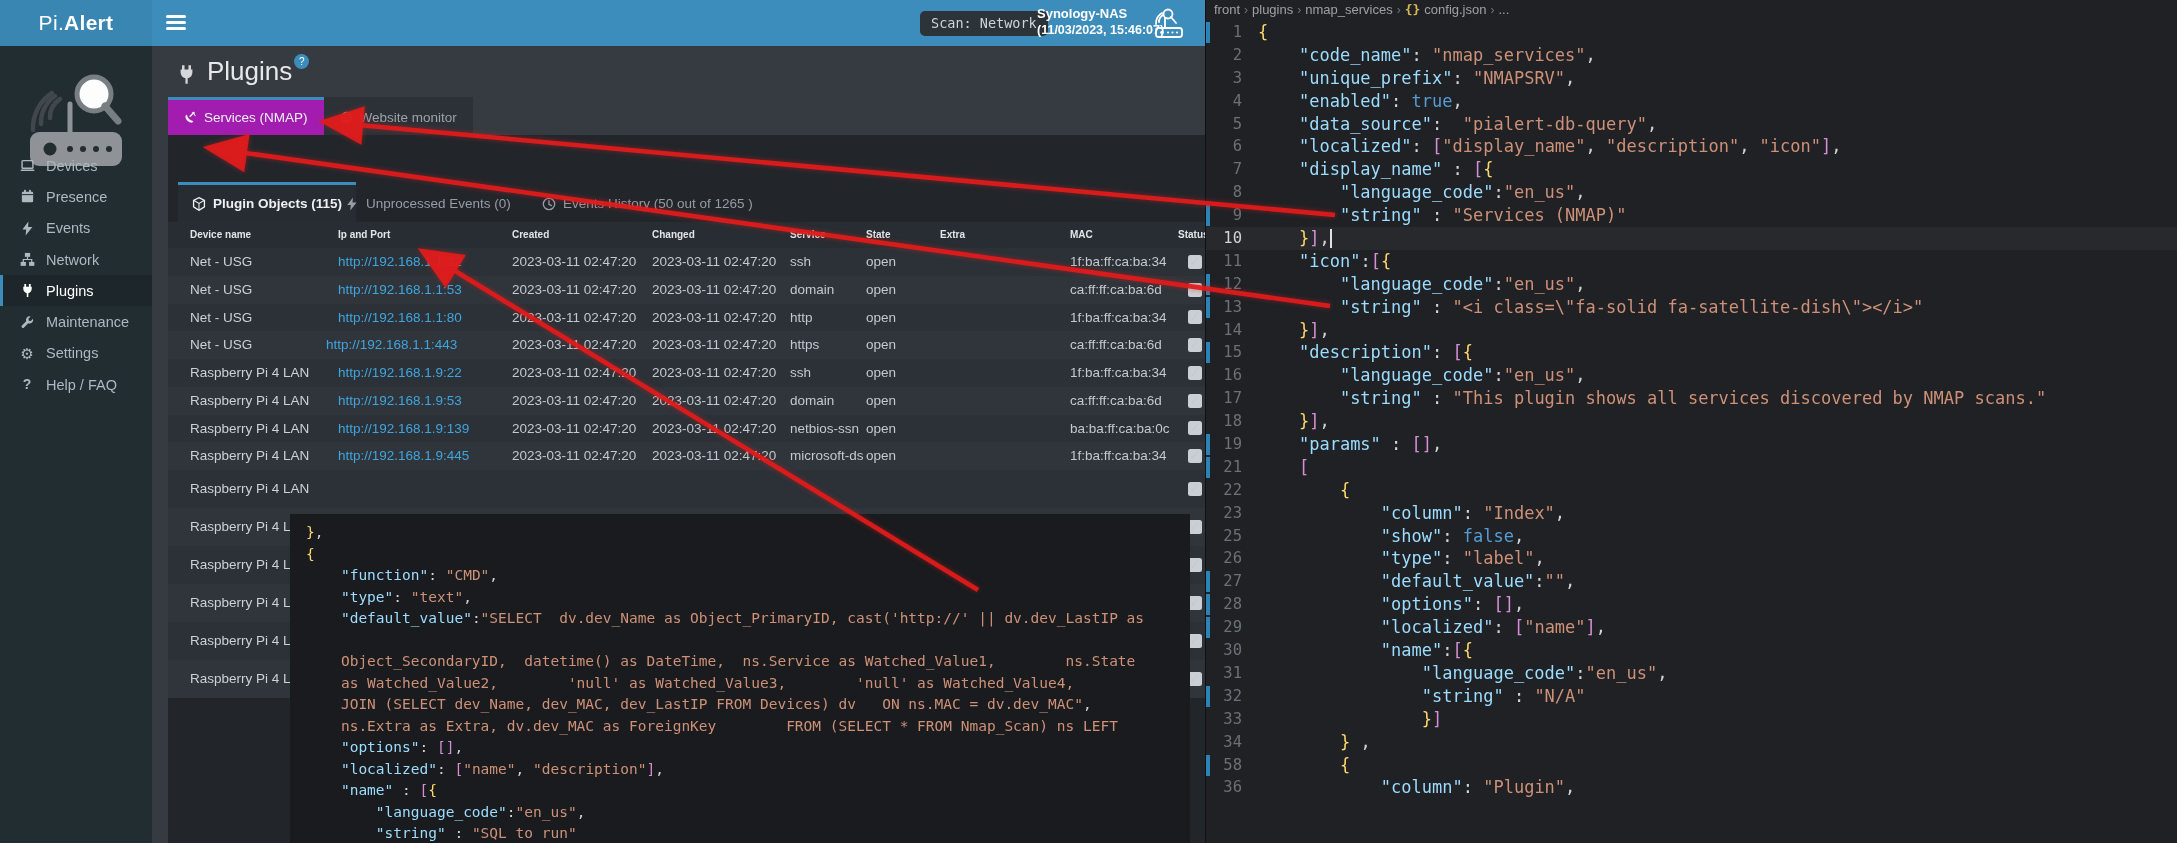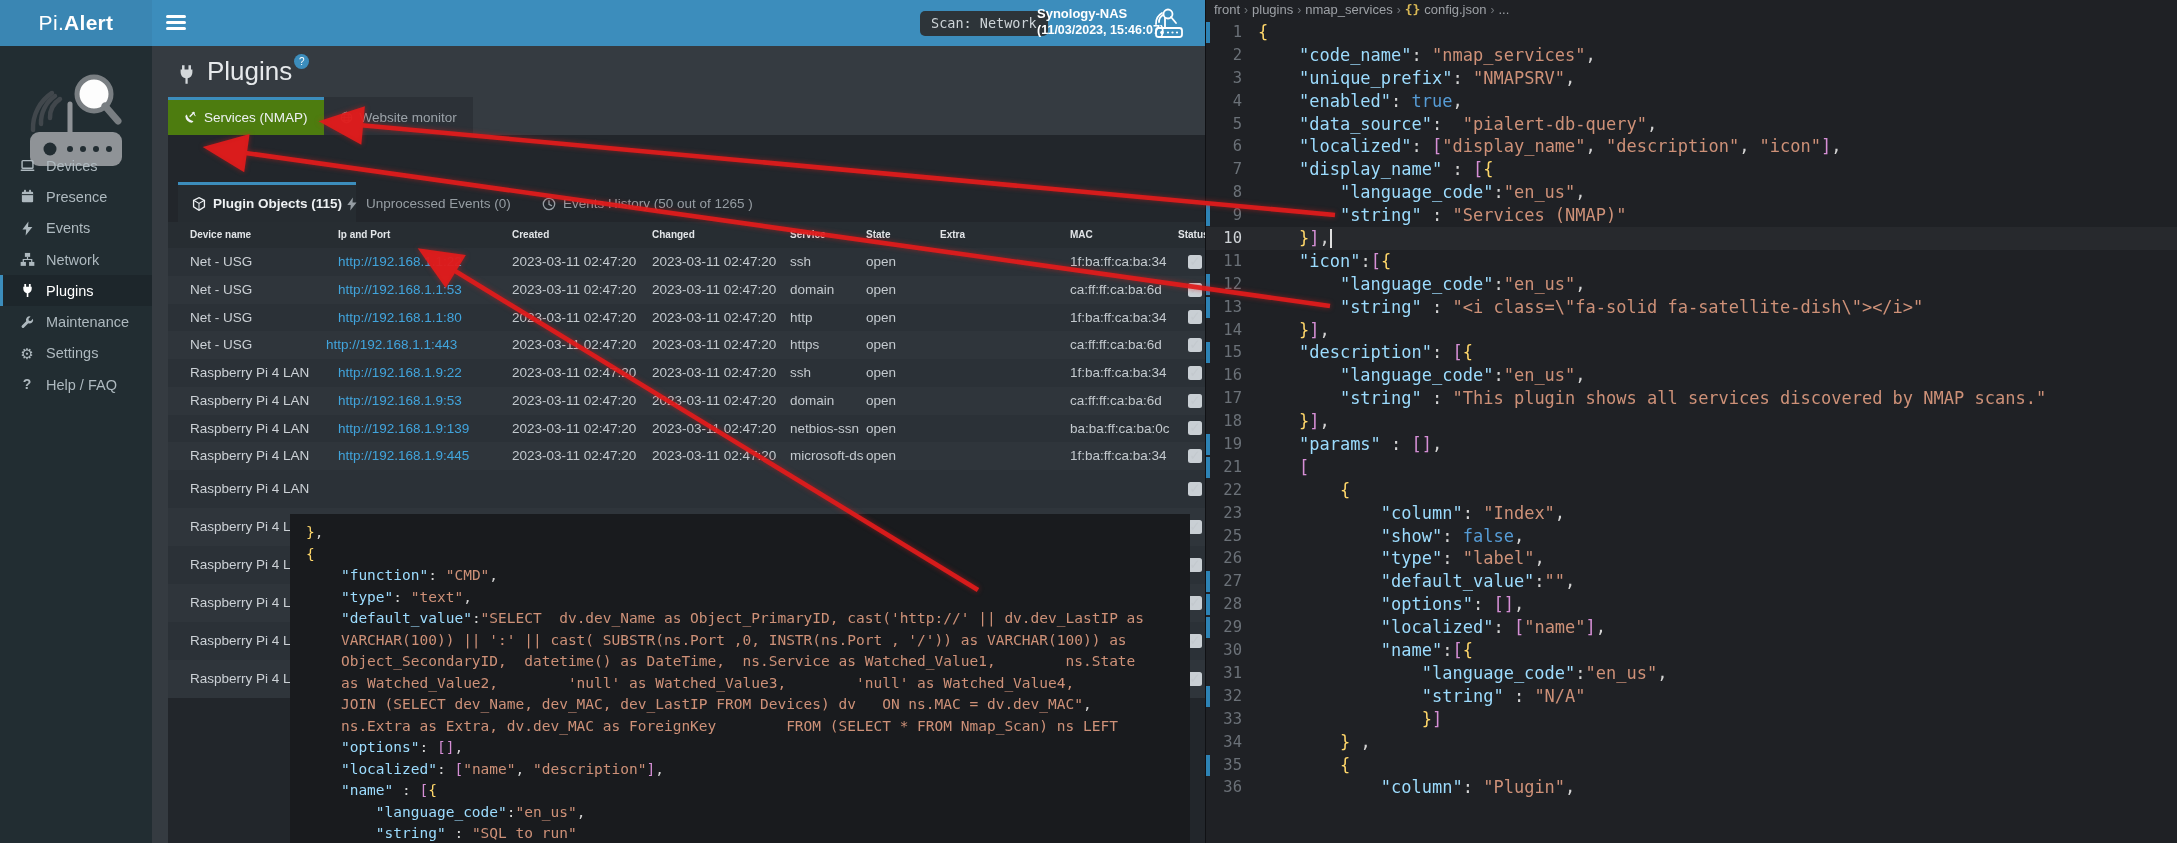--- a/index.html
+++ b/index.html
@@ -40,21 +40,21 @@
   .page-title .icon svg{width:21px;height:21px;}
   .page-title h1{margin:0 0 0 10px;font-size:26px;font-weight:normal;color:#e6e9eb;}
   .help-badge{width:15px;height:15px;border-radius:50%;background:var(--accent,#3c8dbc);color:#fff;
               font-size:10px;text-align:center;line-height:15px;margin-left:2px;margin-top:-2px;cursor:pointer;}
 
   .main-tabs{position:absolute;left:16px;top:51px;height:38px;display:flex;}
   .mtab{height:38px;display:flex;align-items:center;padding:0 16px;font-size:13.5px;color:#9ba2a8;
         background:#2c3137;border-top:3px solid transparent;cursor:pointer;white-space:nowrap;}
   .mtab .icon{margin-right:7px;}
   .mtab .icon svg{width:13px;height:13px;}
-  .mtab.active{background:#4d7c0f;color:#eef1f3;border-top-color:var(--accent,#3c8dbc);}
+  .mtab.active{background:#a21caf;color:#eef1f3;border-top-color:var(--accent,#3c8dbc);}
 
   .panel{position:absolute;left:16px;top:89px;width:1037px;height:708px;background:#22262b;overflow:hidden;}
   .subtabs{position:absolute;left:0;top:47px;width:100%;height:40px;}
   .stab{position:absolute;top:0;height:40px;display:flex;align-items:center;font-size:13.5px;
         color:#969da3;cursor:pointer;padding:0 14px;border-top:3px solid transparent;white-space:nowrap;}
   .stab .icon{margin-right:7px;}
   .stab .icon svg{width:14px;height:14px;}
   .stab.active{background:#262c31;color:#eef1f3;border-top-color:var(--accent,#3c8dbc);font-weight:bold;}
 
   .thead{position:absolute;left:0;top:87px;width:100%;height:26px;background:#272d32;}
@@ -419,21 +419,21 @@
           <div class="oline">
             <pre><span class="tk-p">    </span><span class="tk-key">"function"</span><span class="tk-p">: </span><span class="tk-str">"CMD"</span><span class="tk-p">,</span></pre>
           </div>
           <div class="oline">
             <pre><span class="tk-p">    </span><span class="tk-key">"type"</span><span class="tk-p">: </span><span class="tk-str">"text"</span><span class="tk-p">,</span></pre>
           </div>
           <div class="oline">
             <pre><span class="tk-p">    </span><span class="tk-key">"default_value"</span><span class="tk-p">:</span><span class="tk-str">"SELECT  dv.dev_Name as Object_PrimaryID, cast('http://' || dv.dev_LastIP as</span></pre>
           </div>
           <div class="oline">
-            <pre><span class="tk-p">    </span><span class="tk-str">VARCHAR(100)) || ':' || cast( SUBSTR(ns.Port ,0, INSTR(ns.Port , '/')) as VARCHAR(100)) as</span></pre>
+            <pre><span class="tk-p">    </span></pre>
           </div>
           <div class="oline">
             <pre><span class="tk-p">    </span><span class="tk-str">Object_SecondaryID,  datetime() as DateTime,  ns.Service as Watched_Value1,        ns.State</span></pre>
           </div>
           <div class="oline">
             <pre><span class="tk-p">    </span><span class="tk-str">as Watched_Value2,        'null' as Watched_Value3,        'null' as Watched_Value4,</span></pre>
           </div>
           <div class="oline">
             <pre><span class="tk-p">    </span><span class="tk-str">JOIN (SELECT dev_Name, dev_MAC, dev_LastIP FROM Devices) dv   ON ns.MAC = dv.dev_MAC"</span><span class="tk-p">,</span></pre>
           </div>
@@ -659,21 +659,21 @@
 
   </div>
         <div class="eline">
     <span class="gmark"></span>
     <span class="lnum">34</span>
     <pre class="lcode">        <span class="tk-brace">}</span> ,</pre>
 
   </div>
         <div class="eline">
     <span class="gmark on"></span>
-    <span class="lnum">35</span>
+    <span class="lnum">58</span>
     <pre class="lcode">        <span class="tk-brace">{</span></pre>
 
   </div>
         <div class="eline">
     <span class="gmark"></span>
     <span class="lnum">36</span>
     <pre class="lcode">            <span class="tk-key">"column"</span>: <span class="tk-str">"Plugin"</span>,</pre>
 
   </div>
       </div>

